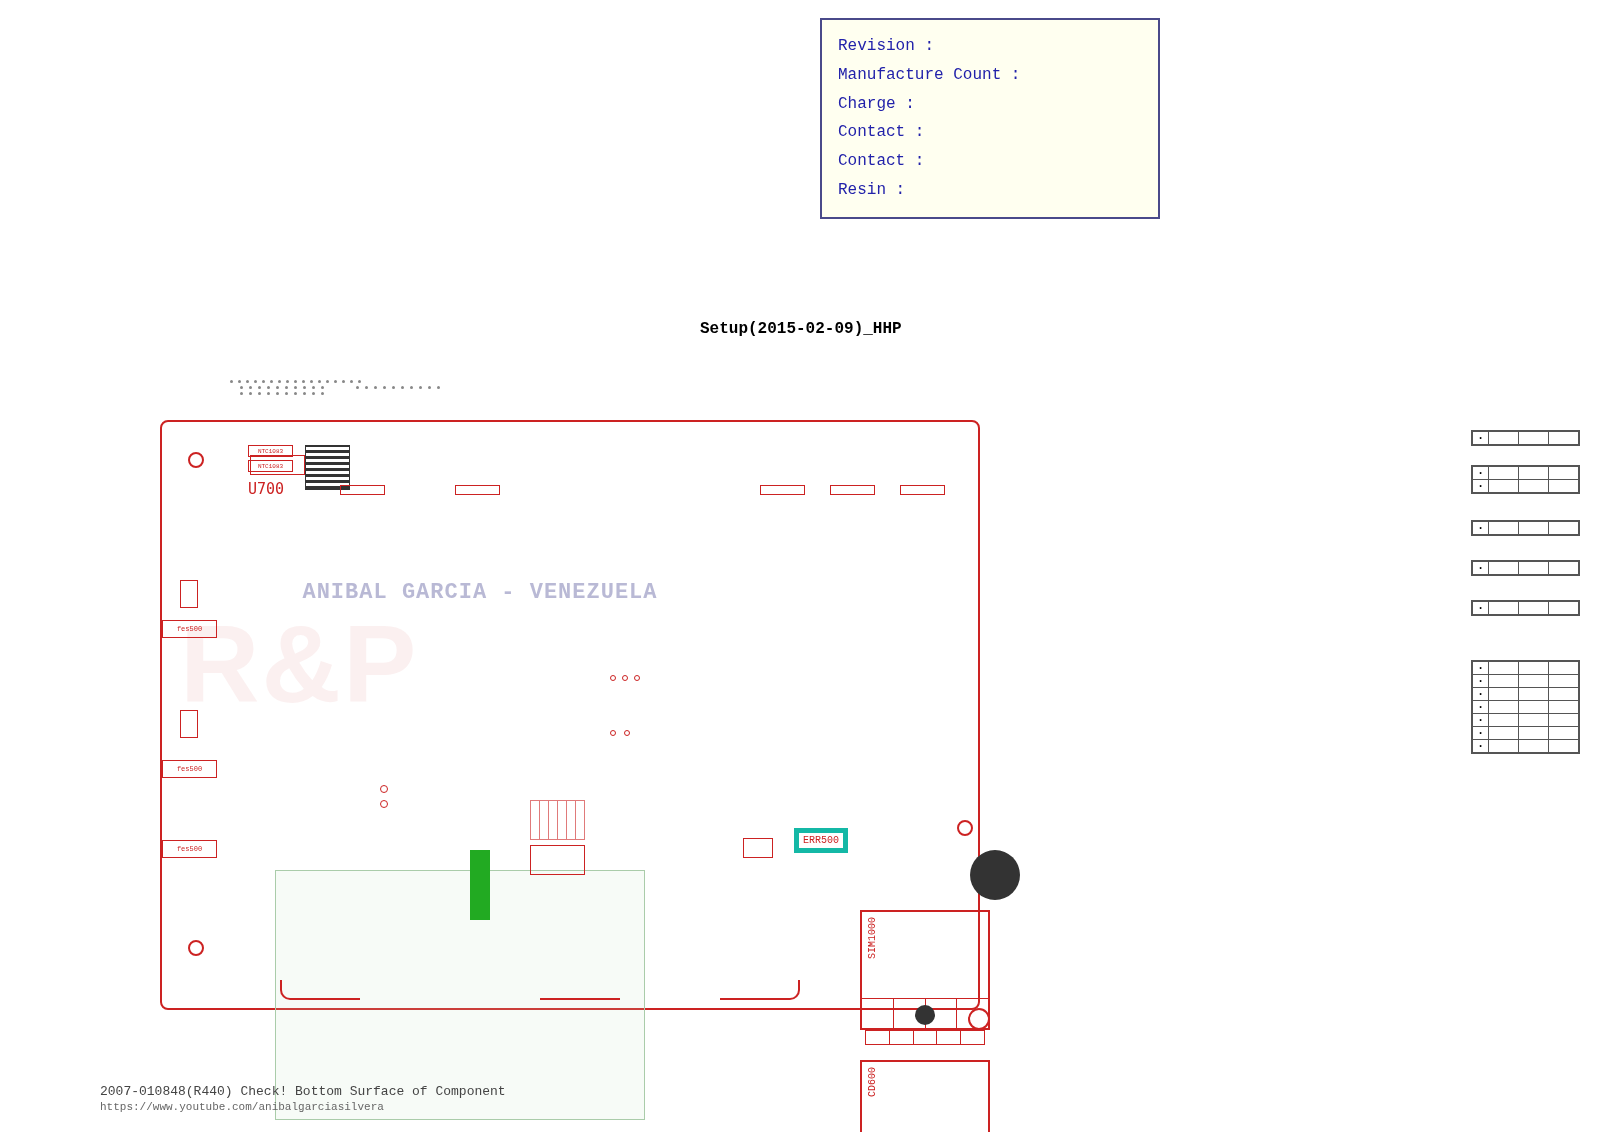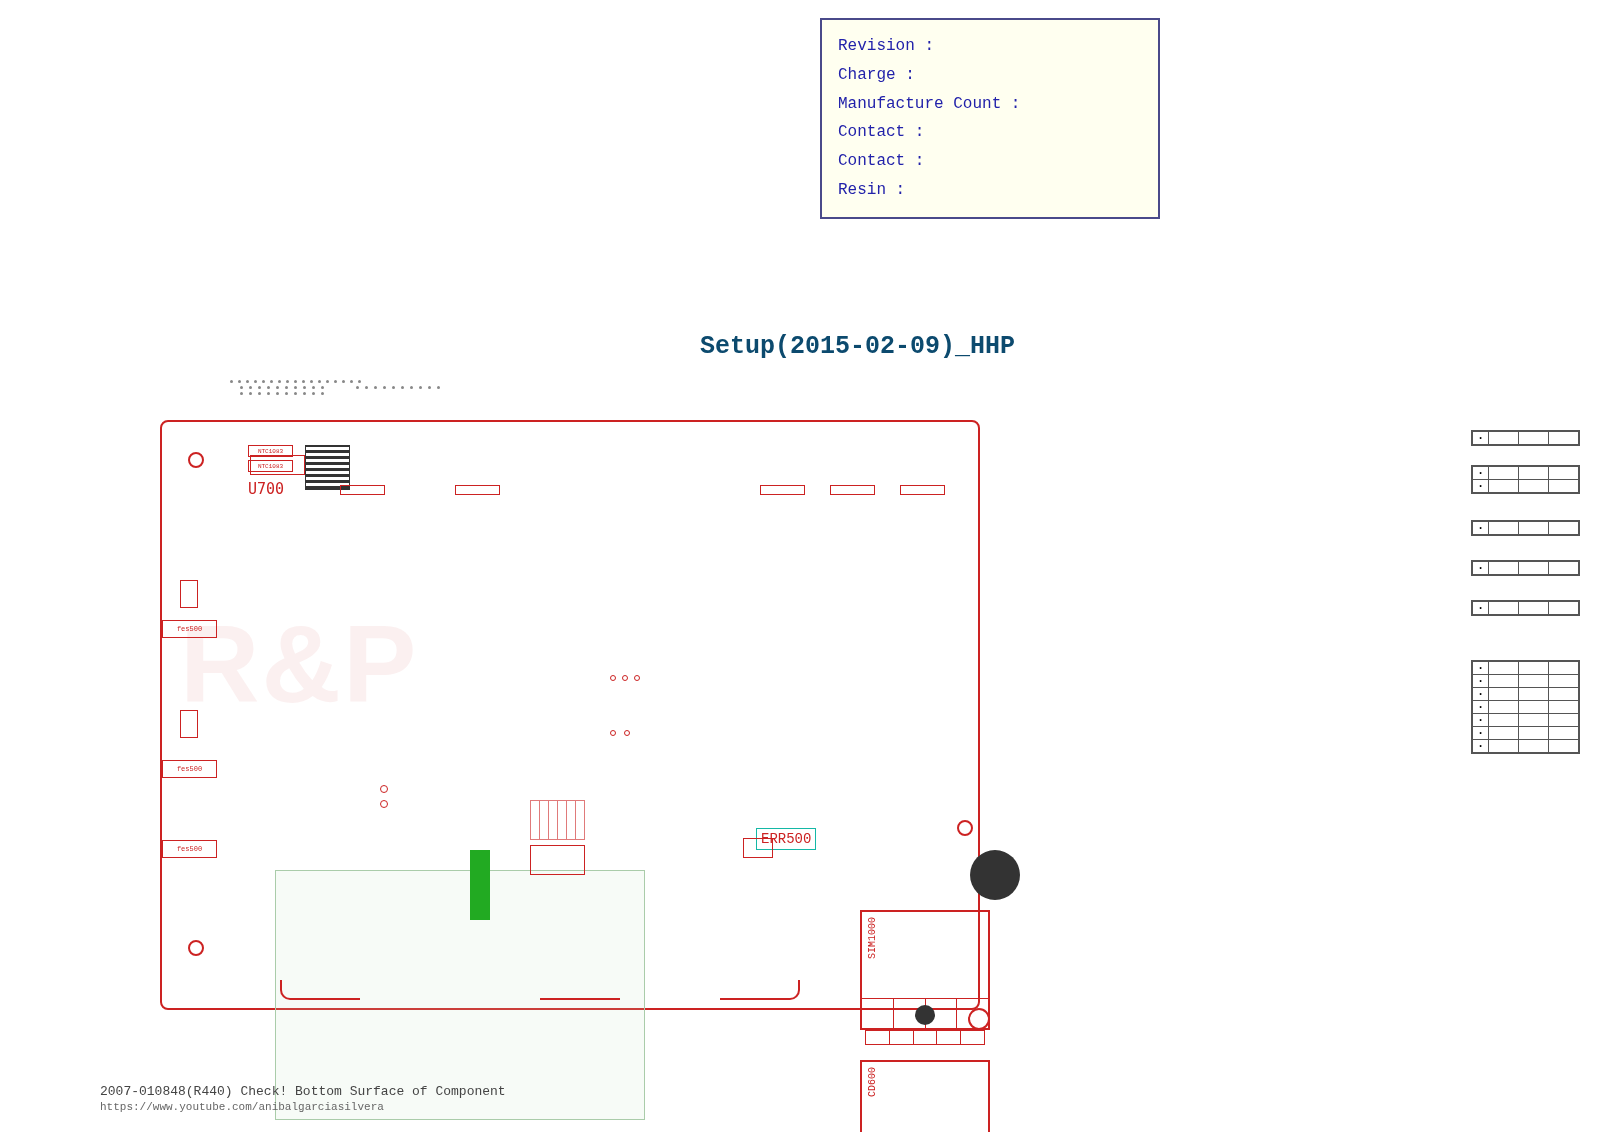--- a/index.html
+++ b/index.html
@@ -23,25 +23,24 @@
       padding: 12px 16px;
       font-size: 16px;
       color: #2222aa;
       line-height: 1.8;
     }
 
     #setup-label {
       position: absolute;
       top: 320px;
       left: 700px;
-      font-size: 25px;
-      color: #0c4a6e;
+      font-size: 16px;
+      color: #000000;
       font-family: 'Courier New', monospace;
       font-weight: bold;
-      margin-top: 12px;
     }
 
     
     #pcb-container {
       position: absolute;
       top: 380px;
       left: 100px;
       width: 900px;
       height: 660px;
     }
@@ -129,24 +128,24 @@
       left: 100px;
       font-size: 13px;
       color: #444444;
       font-family: 'Courier New', monospace;
     }
 
     
     #err500 {
       position: absolute;
       top: 448px;
-      left: 656px;
-      font-size: 14px;
+      left: 694px;
+      font-size: 10px;
       color: #cc2222;
-      border: 1px solid #14b8a6;
+      border: 5px solid #14b8a6;
       padding: 2px 4px;
     }
 
     
     #large-circle {
       position: absolute;
       top: 470px;
       left: 870px;
       width: 50px;
       height: 50px;
@@ -228,22 +227,22 @@
       align-items: center;
       justify-content: center;
     }
 
   </style>
 </head>
 <body>
 
 <div id="info-box">
   <div>Revision :</div>
+  <div>Manufacture Count :</div>
   <div>Charge :</div>
-  <div>Manufacture Count :</div>
   <div>Contact :</div>
   <div>Contact :</div>
   <div>Resin :</div>
 </div>
 
 <div id="setup-label">Setup(2015-02-09)_HHP</div>
 
 <div id="top-notch">
   <div class="dot-row">
     <div class="dot"></div>
@@ -301,20 +300,21 @@
   </div>
 </div>
 
 <div id="pcb-container">
 
   <div id="pcb-outline"></div>
 
   <div id="inner-rect"></div>
 
   <div id="overlay-text">
+    <div class="line1">ANIBAL GARCIA - VENEZUELA</div>
   </div>
 
   <div id="watermark" style="font-size:110px; color:rgba(200,60,60,0.08); top:220px; left:80px; transform: none;">R&amp;P</div>
 
   <div style="position:absolute; top:75px; left:150px; width:55px; height:20px; border:1.5px solid #cc2222; display:flex; align-items:center; justify-content:center; font-size:8px; color:#cc2222;"></div>
   <div style="position:absolute; top:100px; left:148px; font-size:15px; color:#cc2222; font-family:monospace;">U700</div>
 
   <div style="position:absolute; top:65px; left:148px; width:45px; height:12px; border:1px solid #cc2222; font-size:6px; color:#cc2222; text-align:center; line-height:12px;">NTC1083</div>
   <div style="position:absolute; top:80px; left:148px; width:45px; height:12px; border:1px solid #cc2222; font-size:6px; color:#cc2222; text-align:center; line-height:12px;">NTC1083</div>
 

